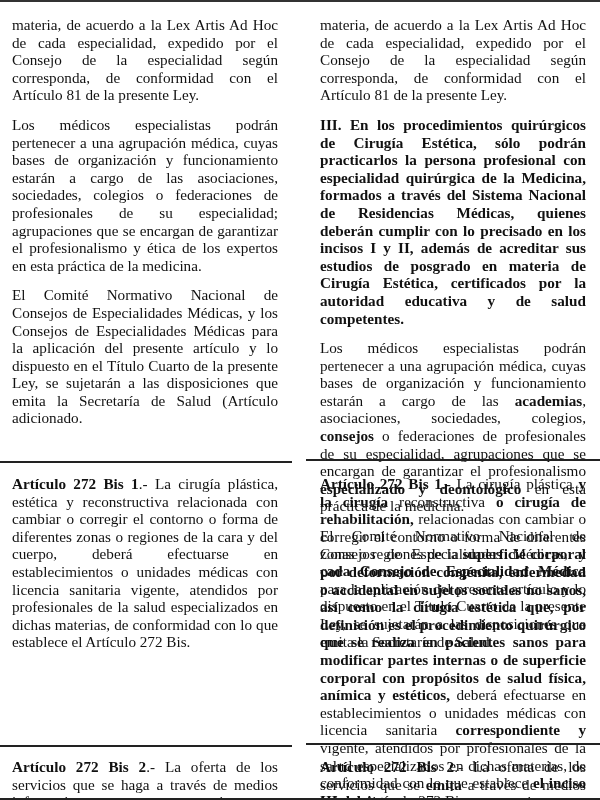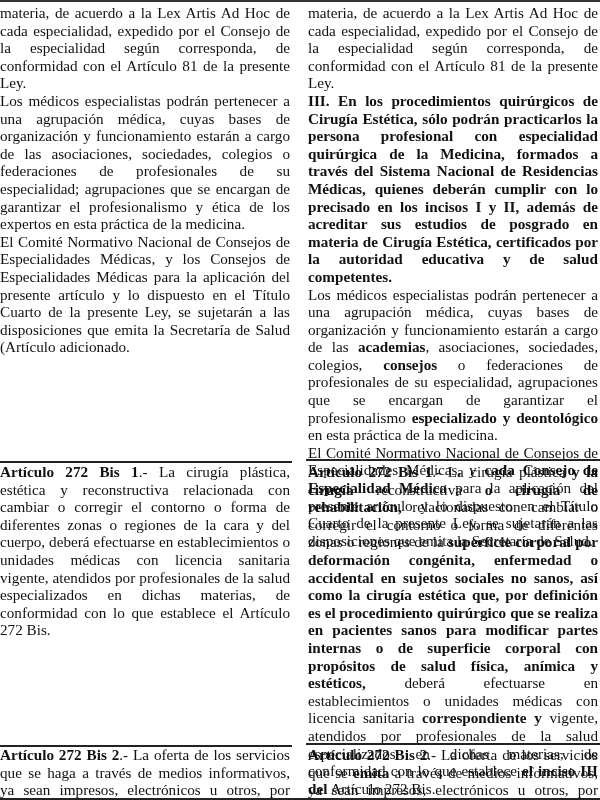--- a/index.html
+++ b/index.html
@@ -5,21 +5,21 @@
   html, body { margin: 0; padding: 0; background: #ffffff; }
   body { width: 600px; height: 800px; overflow: hidden; position: relative;
          font-family: "Liberation Serif", serif; color: #111; }
   .page { position: absolute; left: 0; top: 0; width: 600px; height: 800px; }
   .topline { position: absolute; left: 0; width: 600px; top: 0; height: 2px; background: #333; }
   .row { position: absolute; left: 0; width: 600px; }
   .cell { position: absolute; top: 0; width: 290px; font-size: 15.2px; line-height: 17.6px;
           text-align: justify; }
   .cell.left { left: 0; }
   .cell.right { left: 308px; }
-  .cell p { margin: 0; text-align: justify; text-align-last: left; }
+  .cell p { margin: 12px; text-align: justify; text-align-last: left; }
   .rule { position: absolute; height: 2px; background: #222; }
   b { font-weight: bold; }
 </style>
 </head>
 <body>
 
 <div class="page">
   <div class="topline"></div>
 
   <div class="row" style="top:4px;height:456px;">

